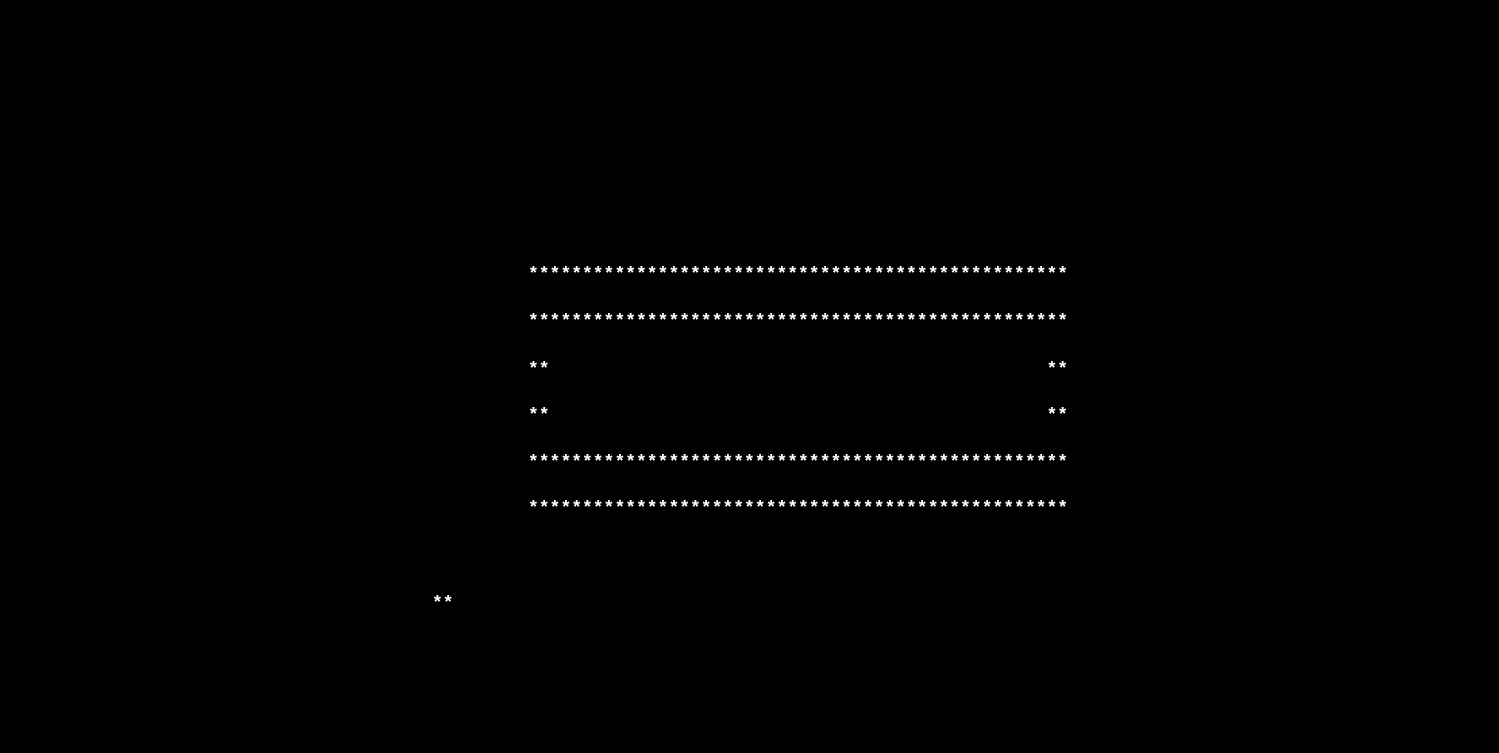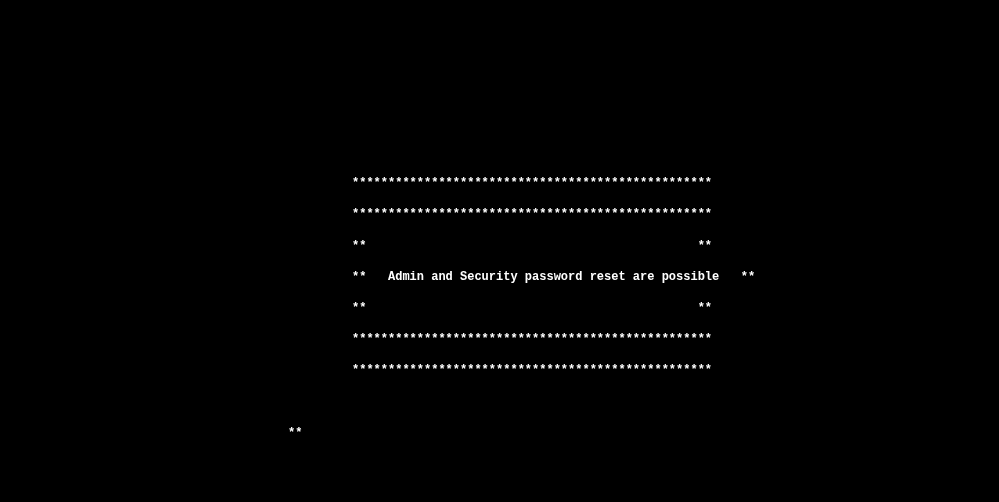--- a/index.html
+++ b/index.html
@@ -31,21 +31,20 @@
     }
   </style>
 </head>
 <body>
 
 <div class="console">
 <div class="banner-indent">
 <div>**************************************************</div>
 <div>**************************************************</div>
 <div>**                                              **</div>
-<div>**   Admin and Security password reset are possible   **</div>
 <div>**                                              **</div>
 <div>**************************************************</div>
 <div>**************************************************</div>
 </div>
 <div></div>
 <div>**</div>
 <div></div>
 
 
 

